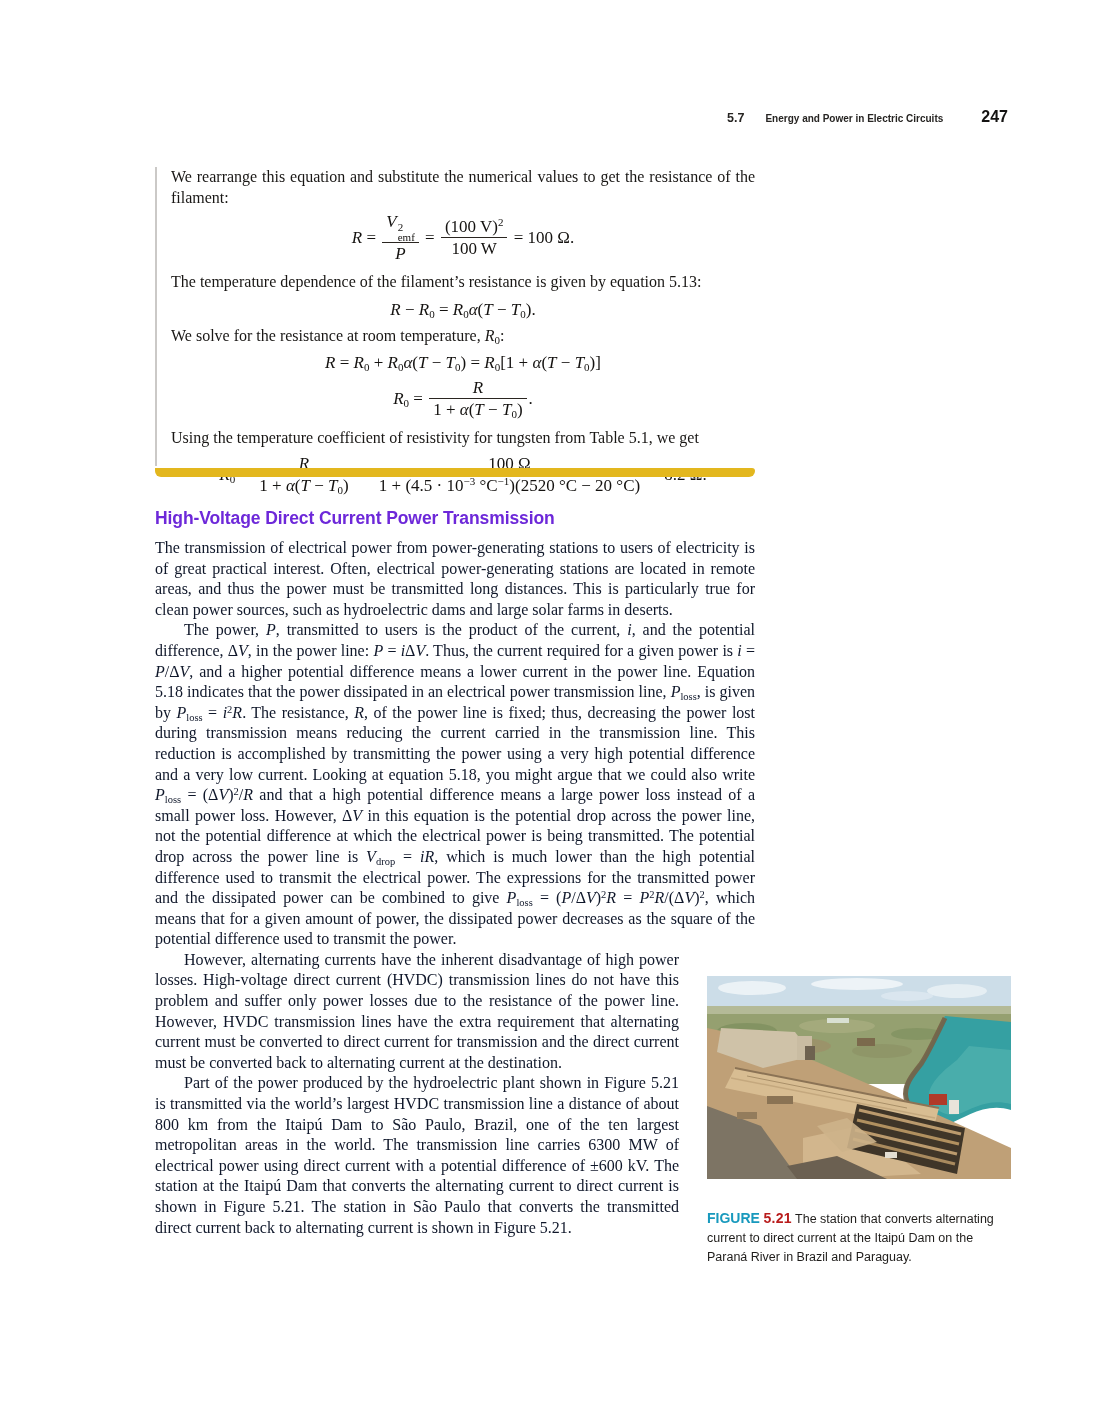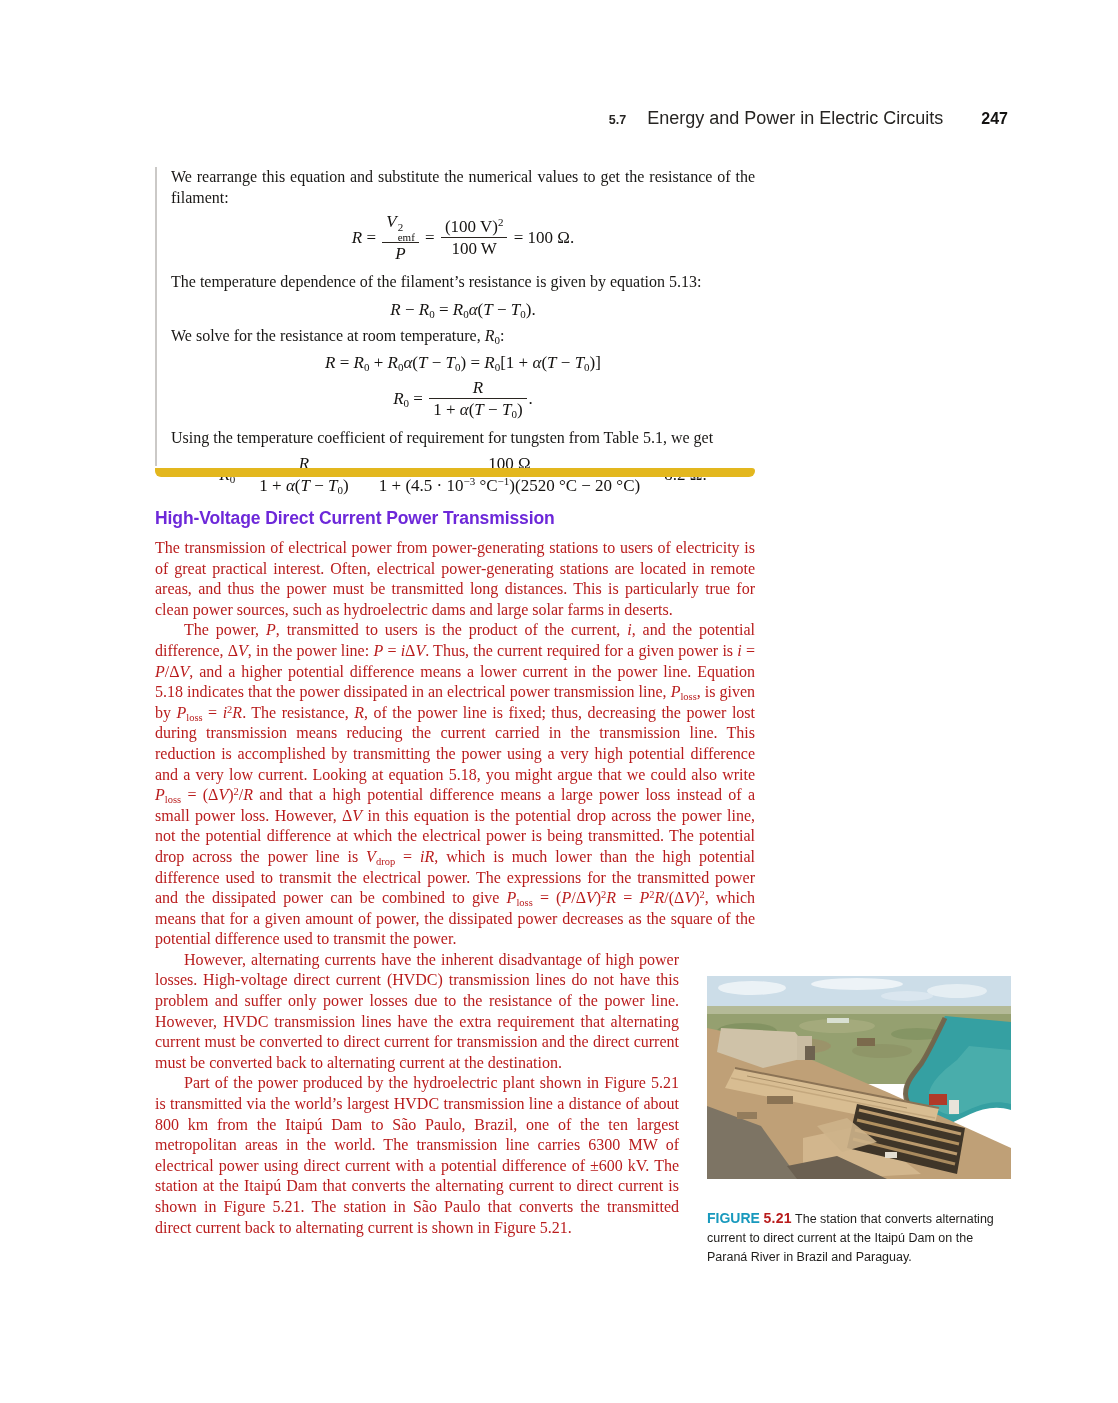--- a/index.html
+++ b/index.html
@@ -3,21 +3,21 @@
 <meta charset="utf-8">
 <style>
   html,body{margin:0;padding:0;background:#ffffff;}
   .page{position:relative;width:1118px;height:1403px;background:#fff;overflow:hidden;
         font-family:"Liberation Serif",serif;color:#1d1b1a;}
 
   
   .runhead{position:absolute;top:108px;left:0;width:1008px;display:flex;justify-content:flex-end;
            align-items:baseline;font-family:"Liberation Sans",sans-serif;color:#262422;}
   .rh-num{font-weight:bold;font-size:12.5px;margin-right:21px;}
-  .rh-title{font-size:18px;margin-right:38px;}
+  .rh-title{font-size:10px;margin-right:38px;font-weight:bold;}
   .rh-page{font-weight:bold;font-size:16px;color:#141312;}
 
   
   .main{position:absolute;left:155px;top:165px;width:600px;}
 
   
   .example-box{position:relative;height:312px;padding:2px 0 13px 16px;box-sizing:border-box;}
   .box-rule{position:absolute;left:0;top:2px;width:2px;height:299px;background:#cbc9c7;}
   .box-bar{position:absolute;left:0;bottom:0;width:600px;height:9px;background:#e3b71e;
            border-radius:0 4px 8px 8px;}
@@ -32,21 +32,21 @@
   .frac{display:inline-block;vertical-align:middle;text-align:center;margin:0 2px;transform:translateY(-2px);}
   .frac .num{display:block;border-bottom:1.3px solid #2a2520;padding:0 4px;line-height:21px;}
   .frac .den{display:block;padding:0 4px;line-height:21px;}
   .sswrap{display:inline-block;}
   .stack{display:inline-flex;flex-direction:column;vertical-align:-4px;font-size:11px;
          line-height:10px;text-align:left;margin-left:1px;font-style:normal;}
 
   
   .sec-h{font-family:"Liberation Sans",sans-serif;font-weight:bold;font-size:17.5px;
          letter-spacing:-0.1px;margin:31px 0 9px 0;color:#6d28d9;}
-  .para{font-size:16px;line-height:20.6px;text-align:justify;margin:0;color:#b91c1c;}
+  .para{font-size:16px;line-height:20.6px;text-align:justify;margin:0;color:#0f172a;}
   .para sub{font-size:10.5px;vertical-align:-3px;}
   .para sup{font-size:10.5px;vertical-align:5px;}
   .ind{text-indent:29px;}
 
   
   .fig-float{float:right;width:76px;height:302px;margin-top:26px;position:relative;}
   .fig-inner{position:absolute;left:28px;top:0;width:304px;}
   .photo{display:block;width:304px;height:203px;}
   .caption{margin-top:30px;width:300px;font-family:"Liberation Sans",sans-serif;
            font-size:12.5px;line-height:19px;color:#1f1d1b;}
@@ -71,21 +71,21 @@
       <p class="bx-p">We rearrange this equation and substitute the numerical values to get the resistance of the filament:</p>
       <div class="eq eq1"><span class="it">R</span> = <span class="frac"><span class="num"><span class="sswrap"><span class="it">V</span><span class="stack">
                   <span>2</span>
                   <span>emf</span>
                 </span></span></span><span class="den"><span class="it">P</span></span></span> = <span class="frac"><span class="num">(100 V)<sup>2</sup></span><span class="den">100 W</span></span> = 100 Ω.</div>
       <p class="bx-p">The temperature dependence of the filament’s resistance is given by equation 5.13:</p>
       <div class="eq mt6"><span class="it">R</span> − <span class="it">R</span><sub>0</sub> = <span class="it">R</span><sub>0</sub><span class="it">α</span>(<span class="it">T</span> − <span class="it">T</span><sub>0</sub>).</div>
       <p class="bx-p mt6">We solve for the resistance at room temperature, <span class="it">R</span><sub>0</sub>:</p>
       <div class="eq mt6"><span class="it">R</span> = <span class="it">R</span><sub>0</sub> + <span class="it">R</span><sub>0</sub><span class="it">α</span>(<span class="it">T</span> − <span class="it">T</span><sub>0</sub>) = <span class="it">R</span><sub>0</sub>[1 + <span class="it">α</span>(<span class="it">T</span> − <span class="it">T</span><sub>0</sub>)]</div>
       <div class="eq eq-tall"><span class="it">R</span><sub>0</sub> = <span class="frac"><span class="num"><span class="it">R</span></span><span class="den">1 + <span class="it">α</span>(<span class="it">T</span> − <span class="it">T</span><sub>0</sub>)</span></span>.</div>
-      <p class="bx-p mt6">Using the temperature coefficient of requirement for tungsten from Table 5.1, we get</p>
+      <p class="bx-p mt6">Using the temperature coefficient of resistivity for tungsten from Table 5.1, we get</p>
       <div class="eq eq-tall"><span class="it">R</span><sub>0</sub> = <span class="frac"><span class="num"><span class="it">R</span></span><span class="den">1 + <span class="it">α</span>(<span class="it">T</span> − <span class="it">T</span><sub>0</sub>)</span></span> = <span class="frac"><span class="num">100 Ω</span><span class="den">1 + (4.5 · 10<sup>−3</sup> °C<sup>−1</sup>)(2520 °C − 20 °C)</span></span> = 8.2 Ω.</div>
       <div class="box-bar"></div>
     </div>
 
     <h2 class="sec-h">High-Voltage Direct Current Power Transmission</h2>
 
     <p class="para">The transmission of electrical power from power-generating stations to users of electricity is of great practical interest. Often, electrical power-generating stations are located in remote areas, and thus the power must be transmitted long distances. This is particularly true for clean power sources, such as hydroelectric dams and large solar farms in deserts.</p>
     <p class="para ind">The power, <span class="it">P</span>, transmitted to users is the product of the current, <span class="it">i</span>, and the potential difference, Δ<span class="it">V</span>, in the power line: <span class="it">P</span> = <span class="it">i</span>Δ<span class="it">V</span>. Thus, the current required for a given power is <span class="it">i</span> = <span class="it">P</span>/Δ<span class="it">V</span>, and a higher potential difference means a lower current in the power line. Equation 5.18 indicates that the power dissipated in an electrical power transmission line, <span class="it">P</span><sub>loss</sub>, is given by <span class="it">P</span><sub>loss</sub> = <span class="it">i</span><sup>2</sup><span class="it">R</span>. The resistance, <span class="it">R</span>, of the power line is fixed; thus, decreasing the power lost during transmission means reducing the current carried in the transmission line. This reduction is accomplished by transmitting the power using a very high potential difference and a very low current. Looking at equation 5.18, you might argue that we could also write <span class="it">P</span><sub>loss</sub> = (Δ<span class="it">V</span>)<sup>2</sup>/<span class="it">R</span> and that a high potential difference means a large power loss instead of a small power loss. However, Δ<span class="it">V</span> in this equation is the potential drop across the power line, not the potential difference at which the electrical power is being transmitted. The potential drop across the power line is <span class="it">V</span><sub>drop</sub> = <span class="it">iR</span>, which is much lower than the high potential difference used to transmit the electrical power. The expressions for the transmitted power and the dissipated power can be combined to give <span class="it">P</span><sub>loss</sub> = (<span class="it">P</span>/Δ<span class="it">V</span>)<sup>2</sup><span class="it">R</span> = <span class="it">P</span><sup>2</sup><span class="it">R</span>/(Δ<span class="it">V</span>)<sup>2</sup>, which means that for a given amount of power, the dissipated power decreases as the square of the potential difference used to transmit the power.</p>
 
     <div class="fig-float">

